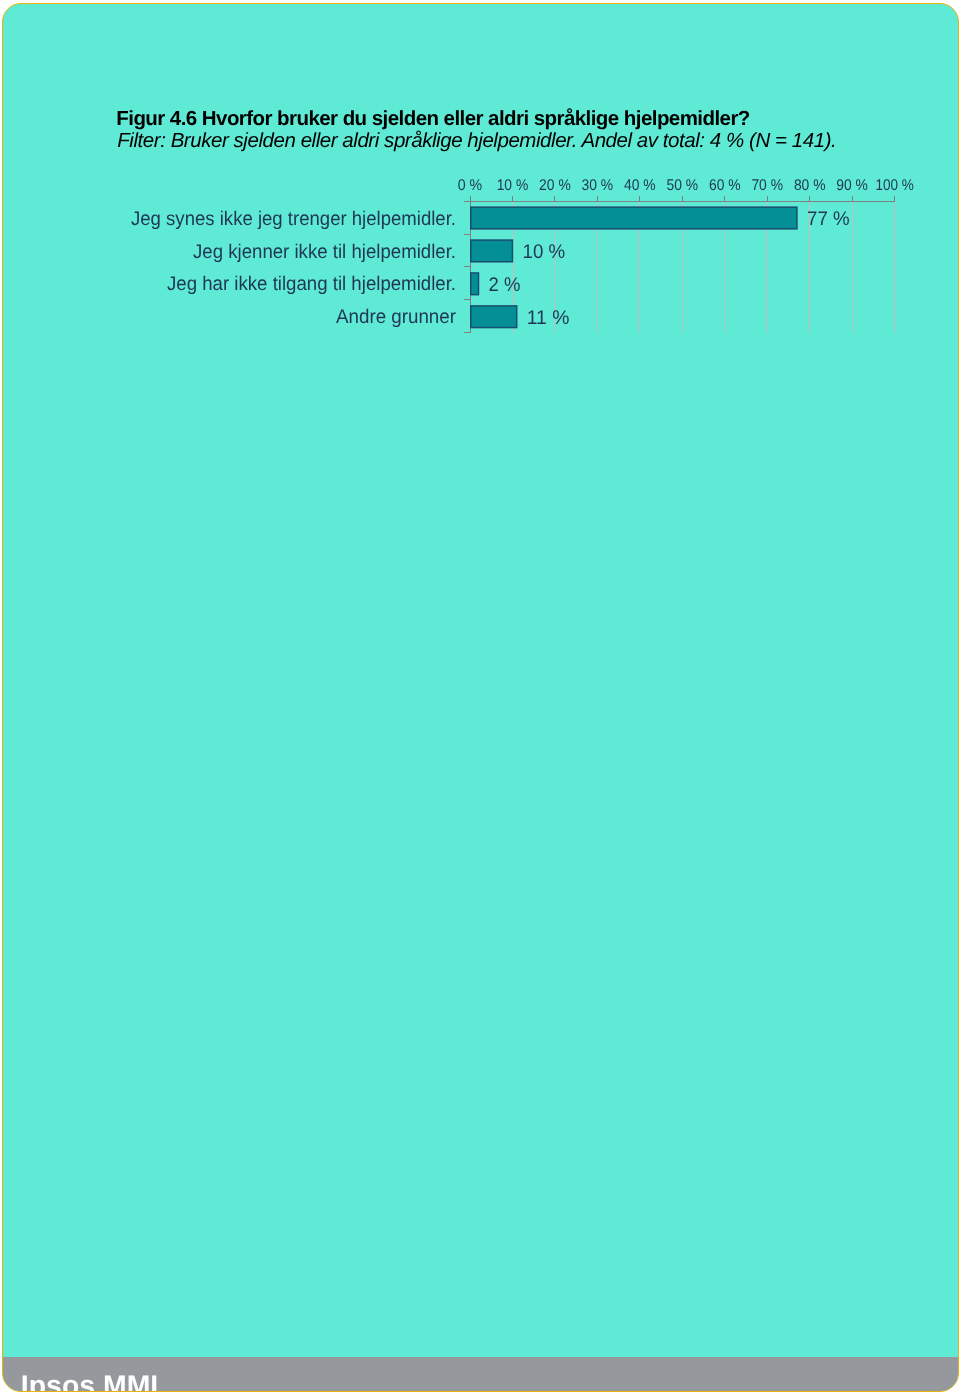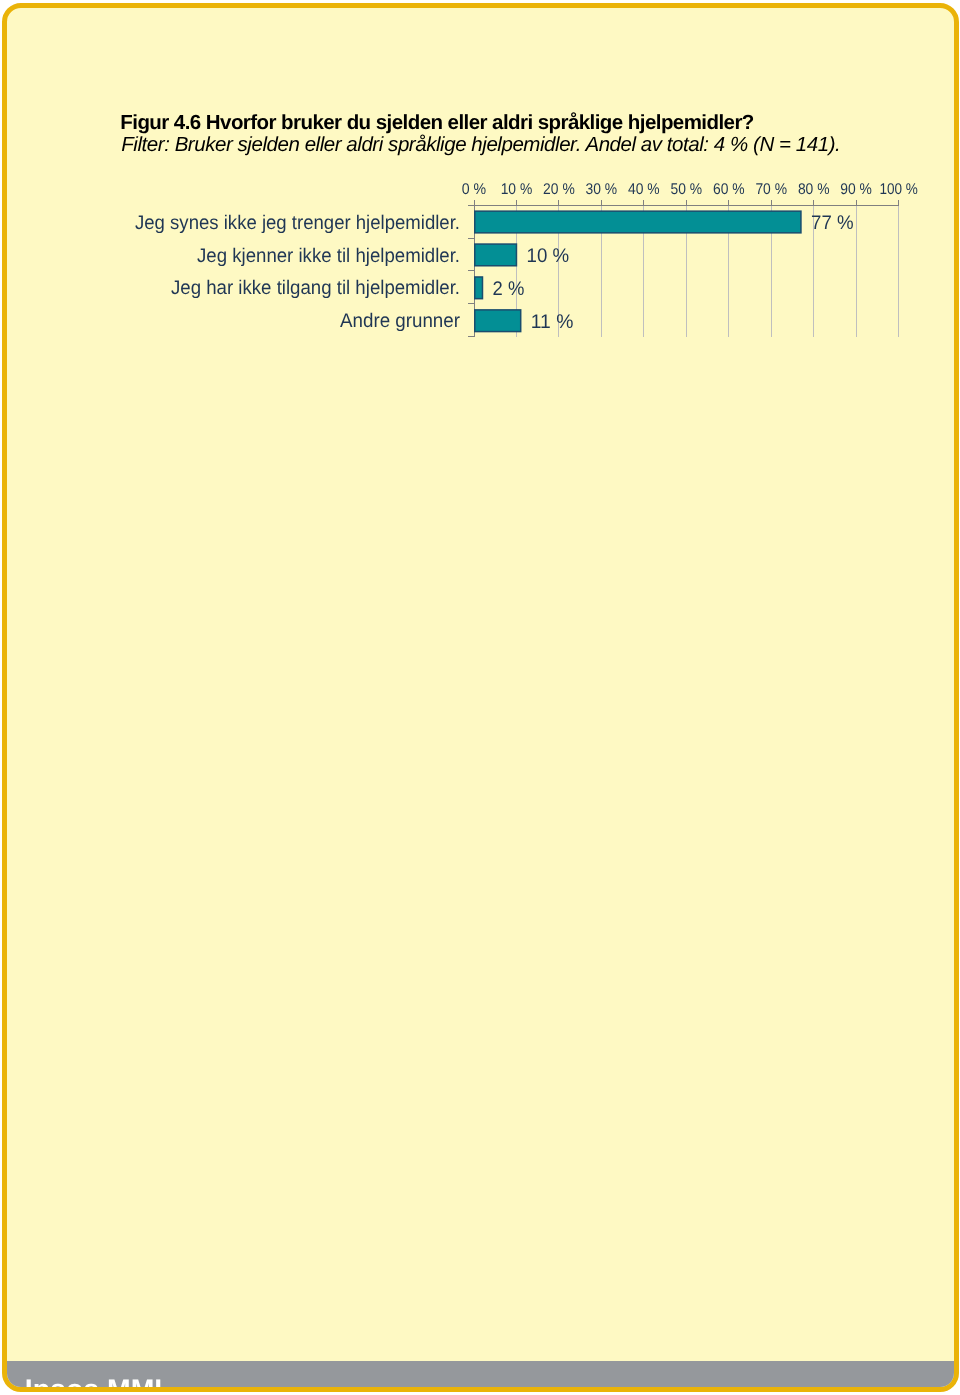--- a/index.html
+++ b/index.html
@@ -16,24 +16,24 @@
     text-rendering: geometricPrecision;
   }
   svg { transform: translateZ(0); }
   svg text { -webkit-font-smoothing: antialiased; }
   .page {
     position: absolute;
     left: 1.5px;
     top: 2.5px;
     width: 957px;
     height: 1389.5px;
-    border: 5px solid #eab308;
+    border: 1px solid #eab308;
     border-radius: 19px;
     box-sizing: border-box;
-    background: #fef9c3;
+    background: #5eead4;
     overflow: hidden;
   }
   
   .headings { position: absolute; left: -2.5px; top: -3.5px; }
   
   .chart-wrap {
     position: absolute;
     left: -2.5px;
     top: -3.5px;
     width: 960px;

